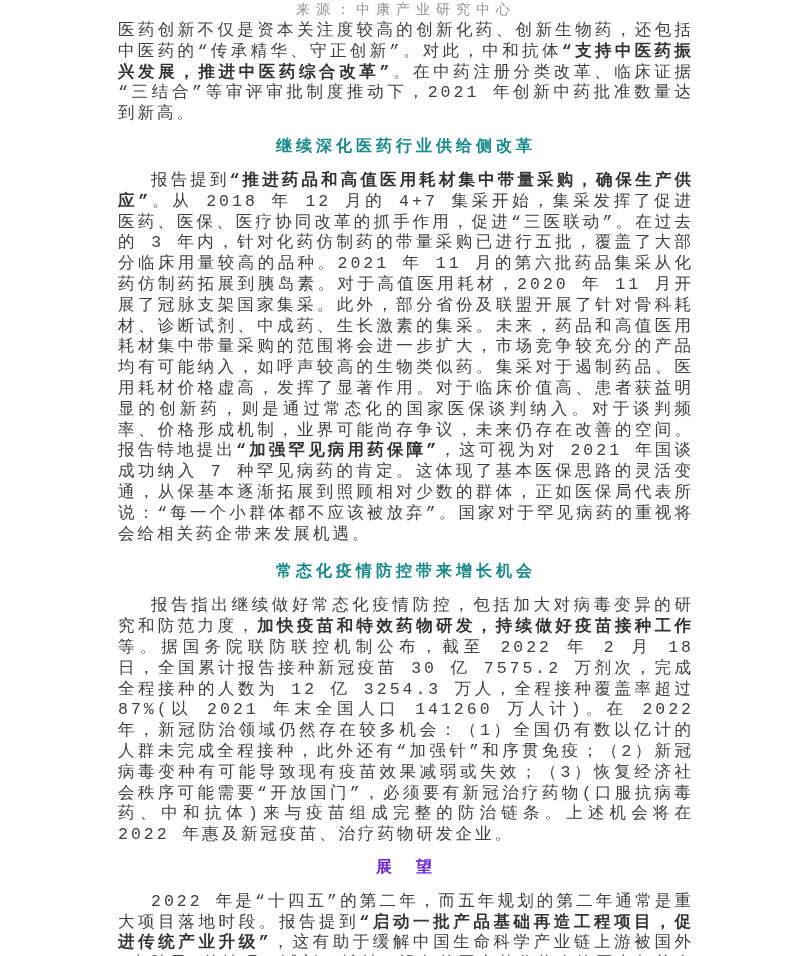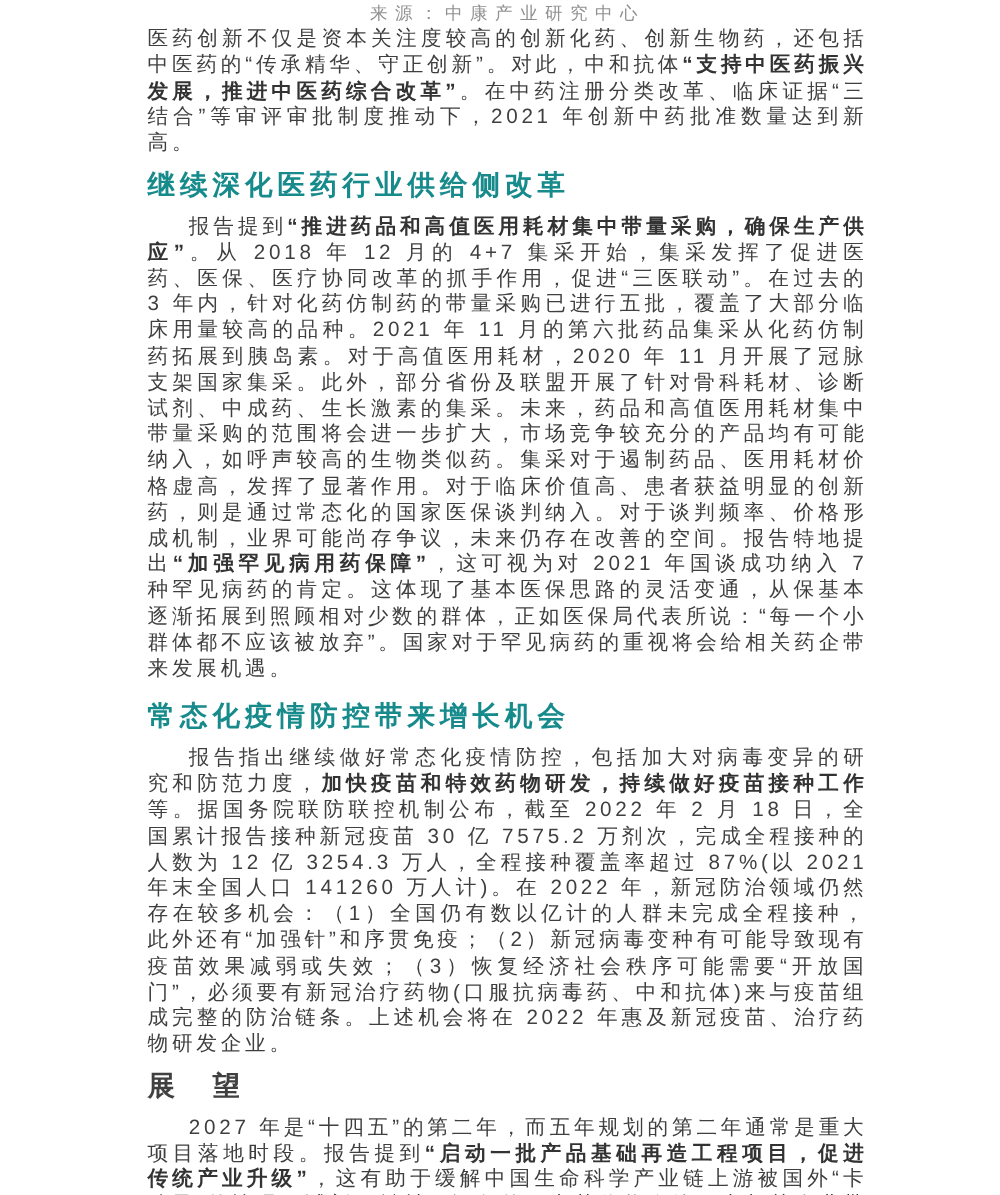--- a/index.html
+++ b/index.html
@@ -6,21 +6,21 @@
     margin: 0;
     padding: 0;
     background: #ffffff;
   }
   .page {
     position: relative;
     width: 800px;
     height: 956px;
     background: #ffffff;
     overflow: hidden;
-    font-family: Liberation Sans, sans-serif;
+    font-family: Liberation Mono, monospace;
   }
   .content {
     position: absolute;
     left: 118px;
     top: 0;
     width: 576px;
   }
   .source-line {
     margin: 0 0 2px 0;
     padding-top: 1px;
@@ -42,35 +42,36 @@
   }
   .para.indent {
     text-indent: 2em;
   }
   .para .bold {
     font-weight: 700;
     color: #333333;
   }
   .heading {
     margin: 11px 0 12px 0;
-    font-size: 22px;
+    text-align: center;
+    font-size: 16px;
     font-weight: 700;
     letter-spacing: 4px;
     line-height: 23px;
   }
 </style>
 </head>
 <body>
 
 <div class="page">
   <div class="content">
     <p class="source-line">来源：中康产业研究中心</p>
     <div>
         <p class="para"><span class="">医药创新不仅是资本关注度较高的创新化药、创新生物药，还包括中医药的“传承精华、守正创新”。对此，中和抗体</span><span class="bold">“支持中医药振兴发展，推进中医药综合改革”</span><span class="">。在中药注册分类改革、临床证据“三结合”等审评审批制度推动下，2021 年创新中药批准数量达到新高。</span></p>
         <h2 class="heading" style="color: rgb(23, 138, 140);">继续深化医药行业供给侧改革</h2>
         <p class="para indent"><span class="">报告提到</span><span class="bold">“推进药品和高值医用耗材集中带量采购，确保生产供应”</span><span class="">。从 2018 年 12 月的 4+7 集采开始，集采发挥了促进医药、医保、医疗协同改革的抓手作用，促进“三医联动”。在过去的 3 年内，针对化药仿制药的带量采购已进行五批，覆盖了大部分临床用量较高的品种。2021 年 11 月的第六批药品集采从化药仿制药拓展到胰岛素。对于高值医用耗材，2020 年 11 月开展了冠脉支架国家集采。此外，部分省份及联盟开展了针对骨科耗材、诊断试剂、中成药、生长激素的集采。未来，药品和高值医用耗材集中带量采购的范围将会进一步扩大，市场竞争较充分的产品均有可能纳入，如呼声较高的生物类似药。集采对于遏制药品、医用耗材价格虚高，发挥了显著作用。对于临床价值高、患者获益明显的创新药，则是通过常态化的国家医保谈判纳入。对于谈判频率、价格形成机制，业界可能尚存争议，未来仍存在改善的空间。报告特地提出</span><span class="bold">“加强罕见病用药保障”</span><span class="">，这可视为对 2021 年国谈成功纳入 7 种罕见病药的肯定。这体现了基本医保思路的灵活变通，从保基本逐渐拓展到照顾相对少数的群体，正如医保局代表所说：“每一个小群体都不应该被放弃”。国家对于罕见病药的重视将会给相关药企带来发展机遇。</span></p>
         <h2 class="heading" style="color: rgb(23, 138, 140); margin-top: 16px;">常态化疫情防控带来增长机会</h2>
         <p class="para indent"><span class="">报告指出继续做好常态化疫情防控，包括加大对病毒变异的研究和防范力度，</span><span class="bold">加快疫苗和特效药物研发，持续做好疫苗接种工作</span><span class="">等。据国务院联防联控机制公布，截至 2022 年 2 月 18 日，全国累计报告接种新冠疫苗 30 亿 7575.2 万剂次，完成全程接种的人数为 12 亿 3254.3 万人，全程接种覆盖率超过 87%(以 2021 年末全国人口 141260 万人计)。在 2022 年，新冠防治领域仍然存在较多机会：（1）全国仍有数以亿计的人群未完成全程接种，此外还有“加强针”和序贯免疫；（2）新冠病毒变种有可能导致现有疫苗效果减弱或失效；（3）恢复经济社会秩序可能需要“开放国门”，必须要有新冠治疗药物(口服抗病毒药、中和抗体)来与疫苗组成完整的防治链条。上述机会将在 2022 年惠及新冠疫苗、治疗药物研发企业。</span></p>
-        <h2 class="heading" style="color: #404040;">展　望</h2>
-        <p class="para indent"><span class="">2027 年是“十四五”的第二年，而五年规划的第二年通常是重大项目落地时段。报告提到</span><span class="bold">“启动一批产品基础再造工程项目，促进传统产业升级”</span><span class="">，这有助于缓解中国生命科学产业链上游被国外“卡脖子”的情况。试剂、耗材、设备的国产替代将会给国内相关企业带来巨大的发展机遇。此外，随着全国工业生产者出厂价格指数(PPI)回落，中下游制造企业(含医药企业)的成本压力会得到缓解，这将有助于拉动投资。（来源:新康界，如有侵权请联系删除）</span></p>
+        <h2 class="heading" style="color: #6d28d9;">展　望</h2>
+        <p class="para indent"><span class="">2022 年是“十四五”的第二年，而五年规划的第二年通常是重大项目落地时段。报告提到</span><span class="bold">“启动一批产品基础再造工程项目，促进传统产业升级”</span><span class="">，这有助于缓解中国生命科学产业链上游被国外“卡脖子”的情况。试剂、耗材、设备的国产替代将会给国内相关企业带来巨大的发展机遇。此外，随着全国工业生产者出厂价格指数(PPI)回落，中下游制造企业(含医药企业)的成本压力会得到缓解，这将有助于拉动投资。（来源:新康界，如有侵权请联系删除）</span></p>
       </div>
   </div>
 </div>
 
 </body></html>

